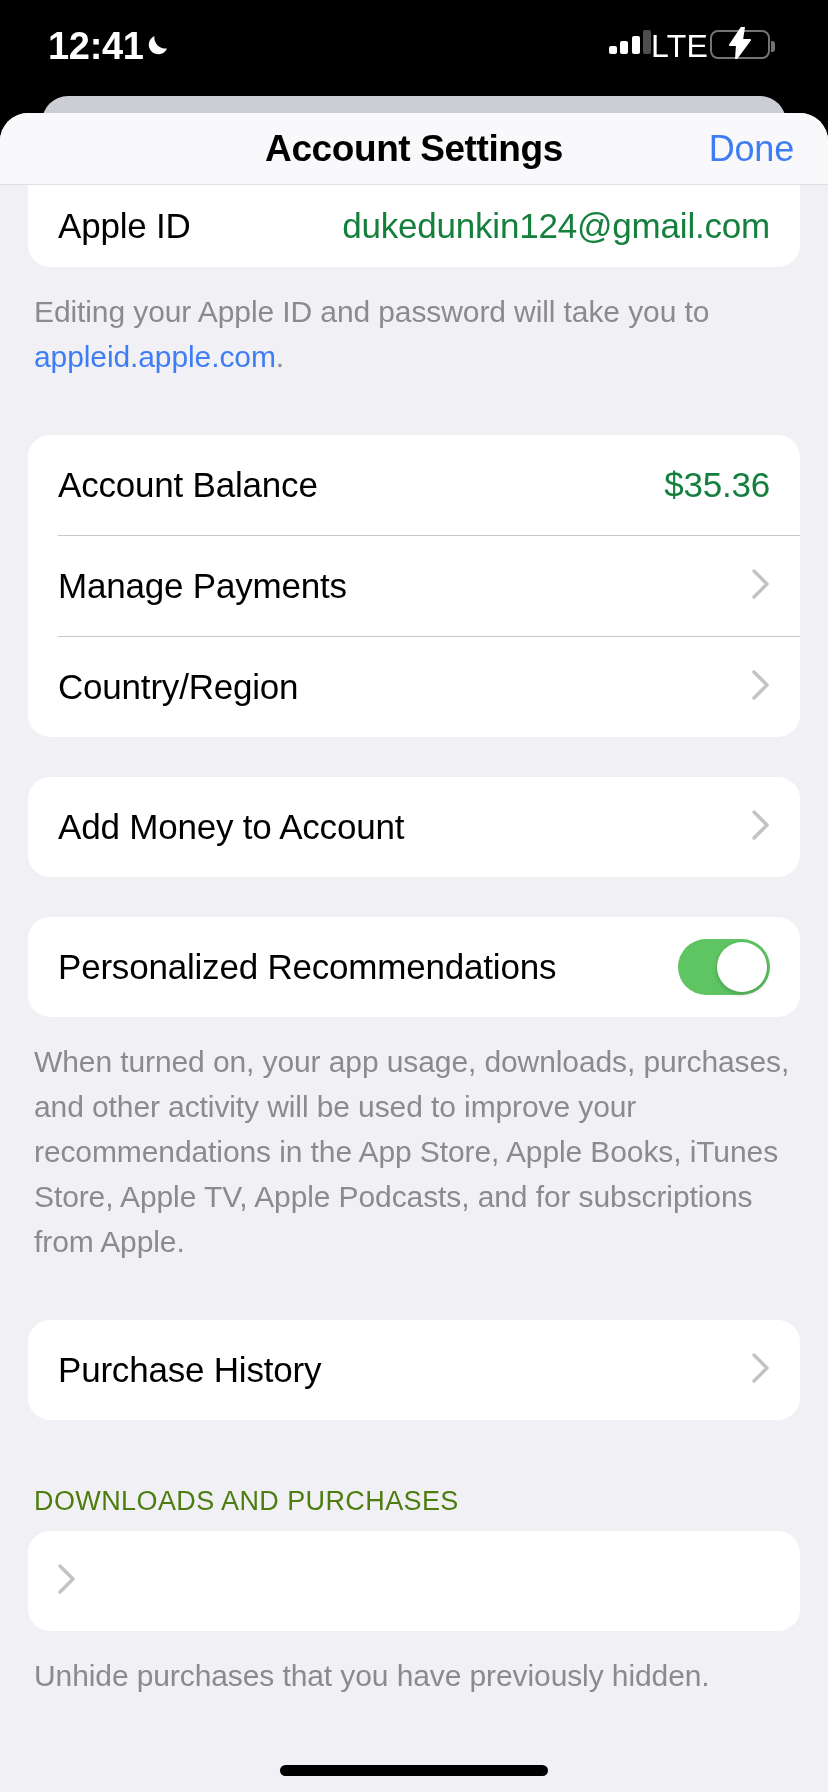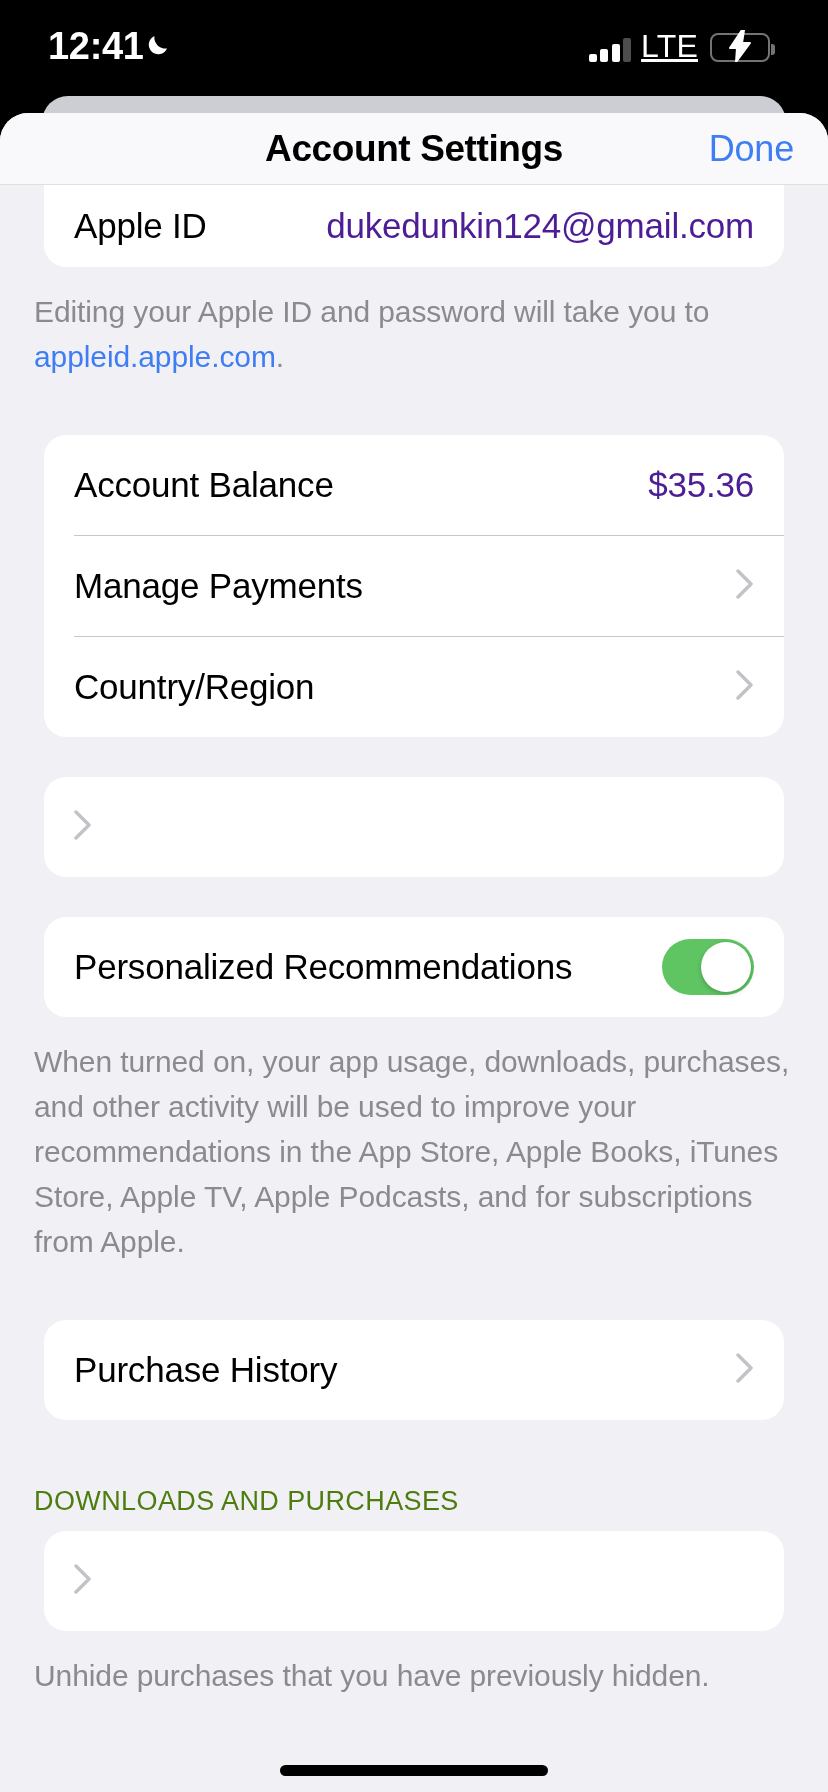--- a/index.html
+++ b/index.html
@@ -39,23 +39,22 @@
   .clock {
     font-size: 38px;
     font-weight: 600;
     letter-spacing: -0.3px;
     color: #ffffff;
     line-height: 1;
   }
   .moon-icon { display: block; }
   .status-right {
     display: flex;
-    align-items: flex-end;
-    gap: 10px;
-    text-decoration: underline;
+    align-items: flex-start;
+    gap: 0;
   }
   .signal-bars {
     display: flex;
     align-items: flex-end;
     gap: 3.5px;
     height: 24px;
   }
   .signal-bars i {
     display: block;
     width: 8px;
@@ -158,21 +157,21 @@
 
   
   .content {
     position: relative;
     height: 1591px;
     background: #f1f1f5;
     overflow: hidden;
   }
 
   .card {
-    margin: 0 44px;
+    margin: 0 28px;
     background: #ffffff;
     border-radius: 22px;
   }
   .card.clipped-top {
     border-radius: 0 0 22px 22px;
     margin-top: 0;
   }
 
   .row {
     position: relative;
@@ -184,21 +183,21 @@
     cursor: pointer;
   }
   .row-label {
     font-size: 35px;
     font-weight: 400;
     color: #000000;
     letter-spacing: -0.2px;
   }
   .row-value {
     font-size: 35px;
-    color: #4c1d95;
+    color: #15803d;
     letter-spacing: -0.2px;
   }
   .divider {
     height: 1px;
     background: #c8c7cc;
     margin-left: 30px;
   }
 
   .chevron {
     width: 18px;
@@ -345,20 +344,21 @@
                 <path d="M2 2l13 13L2 28" fill="none" stroke="#c2c2c7" stroke-width="3.4" stroke-linecap="round" stroke-linejoin="round"></path>
               </svg>
           </span>
         </div>
       </div>
 
       <div class="gap-40"></div>
 
       <div class="card">
         <div class="row">
+          <span class="row-label">Add Money to Account</span>
           <span>
             <svg class="chevron" viewBox="0 0 18 30">
                 <path d="M2 2l13 13L2 28" fill="none" stroke="#c2c2c7" stroke-width="3.4" stroke-linecap="round" stroke-linejoin="round"></path>
               </svg>
           </span>
         </div>
       </div>
 
       <div class="gap-40"></div>
 

